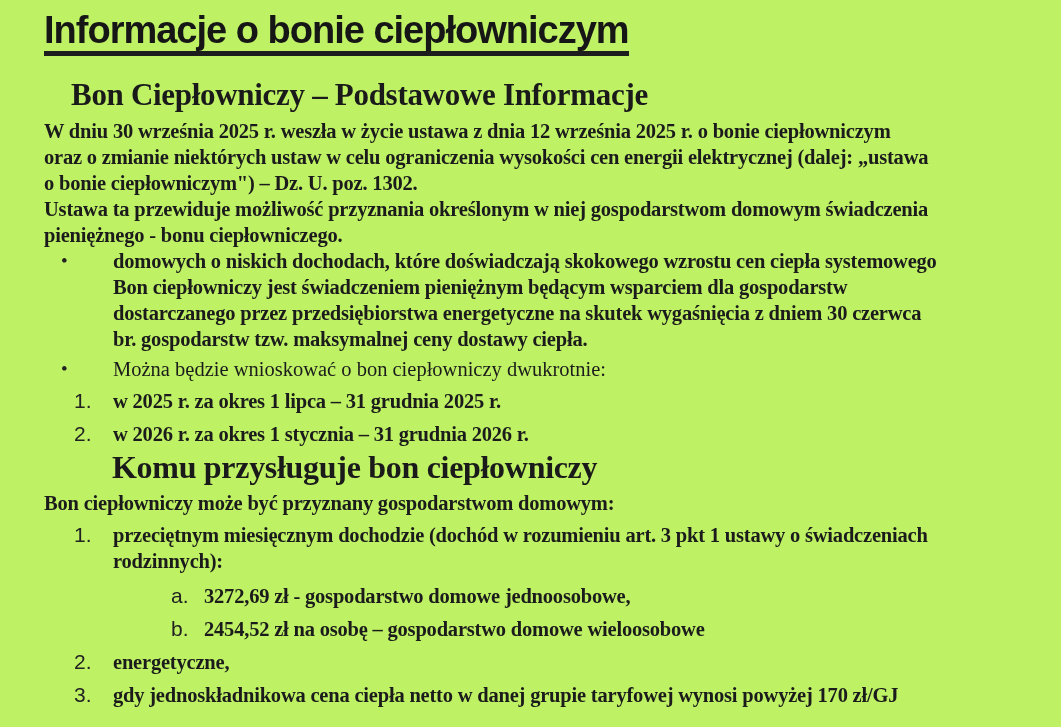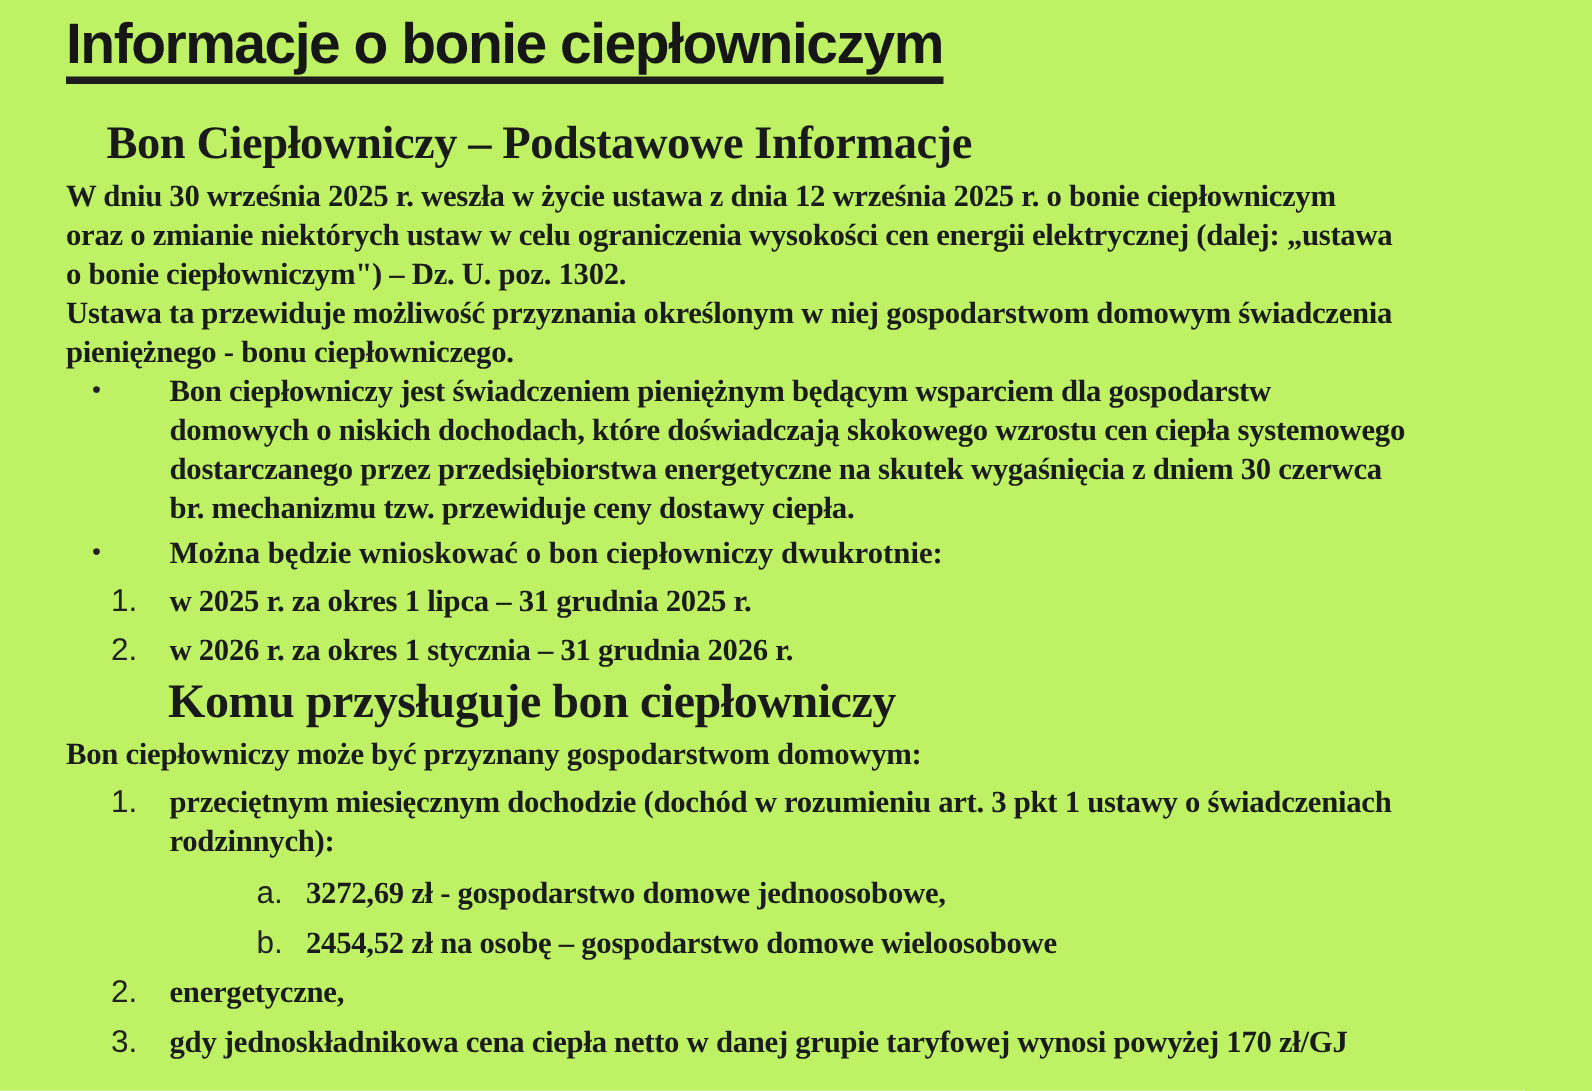--- a/index.html
+++ b/index.html
@@ -70,21 +70,21 @@
     color:#222;
   }
   .bullet-li .marker {
     left:17px;
     font-family:"Liberation Serif", serif;
     font-size:19px;
   }
   .num-li .marker { left:30px; }
   .sub-li { padding-left:160px; }
   .sub-li .marker { left:127px; }
-  .bold-line .ln { font-weight:700; letter-spacing:0; }
+  .bold-line .ln { font-weight:400; letter-spacing:0; }
   .bullet-li.bold-line { margin-top:4px; }
   .spaced { margin-top:7px; }
   .list.periods { margin-top:6px; }
   .list.criteria { margin-top:6px; }
   .sublist { margin-top:9px; }
 </style>
 </head>
 <body>
 
 <div class="doc">
@@ -100,24 +100,24 @@
   </div>
 
   <div class="para">
     <div class="ln">Ustawa ta przewiduje możliwość przyznania określonym w niej gospodarstwom domowym świadczenia</div>
     <div class="ln">pieniężnego - bonu ciepłowniczego.</div>
   </div>
 
   <ul class="list bullets">
     <li class="li bullet-li">
       <span class="marker">•</span>
+      <div class="ln">domowych o niskich dochodach, które doświadczają skokowego wzrostu cen ciepła systemowego</div>
       <div class="ln">Bon ciepłowniczy jest świadczeniem pieniężnym będącym wsparciem dla gospodarstw</div>
-      <div class="ln">domowych o niskich dochodach, które doświadczają skokowego wzrostu cen ciepła systemowego</div>
       <div class="ln">dostarczanego przez przedsiębiorstwa energetyczne na skutek wygaśnięcia z dniem 30 czerwca</div>
-      <div class="ln">br. mechanizmu tzw. przewiduje ceny dostawy ciepła.</div>
+      <div class="ln">br. gospodarstw tzw. maksymalnej ceny dostawy ciepła.</div>
     </li>
     <li class="li bullet-li bold-line">
       <span class="marker">•</span>
       <div class="ln">Można będzie wnioskować o bon ciepłowniczy dwukrotnie:</div>
     </li>
   </ul>
 
   <ol class="list periods">
     <li class="li num-li">
       <span class="marker">1.</span>

